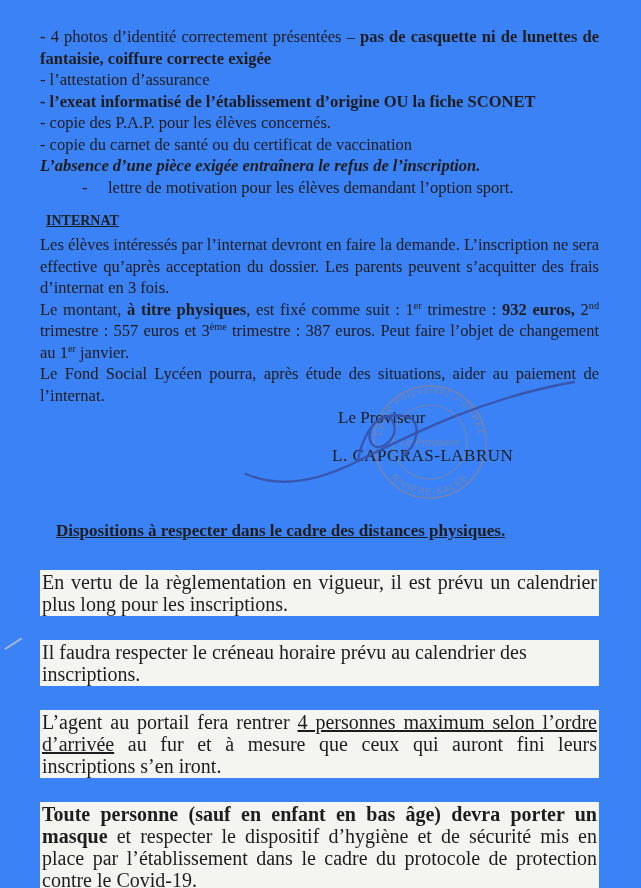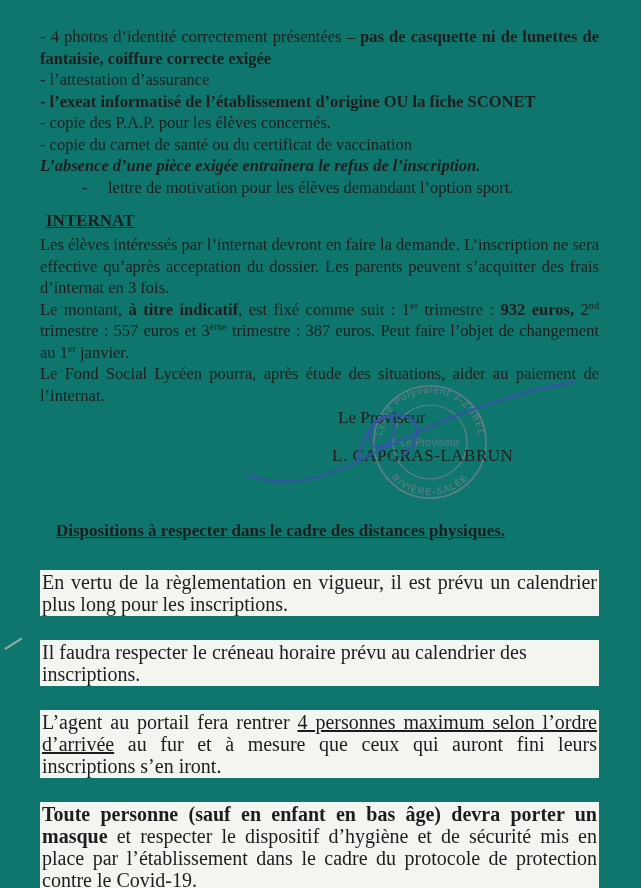--- a/index.html
+++ b/index.html
@@ -1,36 +1,36 @@
 <!DOCTYPE html>
 <html lang="fr" style="--red: #b04744; --ink: #3752a8; --stamp: #8b8394;"><head>
 <meta charset="utf-8">
 <style>
   html,body{margin:0;padding:0;background:#e9e9e9;}
   .page{
     position:relative;
     width:641px;height:888px;
-    background:#0f766e;
+    background:#3b82f6;
     box-sizing:border-box;
     padding:26px 42px 0 40px;
     font-family:"Liberation Serif","DejaVu Serif",serif;
     color:#1d1d1d;
     overflow:hidden;
   }
   
   .checklist p{margin:0;font-size:16.5px;line-height:21.5px;}
   .checklist .justify{text-align:justify;}
   .b{font-weight:bold;}
   .bi{font-weight:bold;font-style:italic;}
   .subitem{padding-left:42px;}
   .subitem .dash{display:inline-block;width:26px;}
   
   .internat{margin-top:12px;}
   .internat h2{
-    margin:0 0 2px 2px;font-size:17px;line-height:22px;
+    margin:0 0 2px 2px;font-size:14px;line-height:22px;
     text-decoration:underline;display:inline-block;
     padding:0 6px 0 4px;
   }
   .internat p{margin:0;font-size:16.5px;line-height:21.5px;text-align:justify;}
   sup{font-size:0.62em;line-height:0;}
   
   .signature-block{position:relative;height:112px;}
   .sig-role{position:absolute;left:298px;top:2px;font-size:17px;}
   .sig-name{position:absolute;left:292px;top:40px;font-size:17px;letter-spacing:.5px;}
   .stamp{position:absolute;left:314px;top:-40px;opacity:.85;}
@@ -73,21 +73,21 @@
     <p class="b"><span>- l’exeat informatisé de l’établissement d’origine OU la fiche SCONET</span></p>
     <p><span>- copie des P.A.P. pour les élèves concernés.</span></p>
     <p><span>- copie du carnet de santé ou du certificat de vaccination</span></p>
     <p class="bi"><span>L’absence d’une pièce exigée entraînera le refus de l’inscription.</span></p>
     <p class="subitem"><span class="dash">-</span><span>lettre de motivation pour les élèves demandant l’option sport.</span></p>
   </section>
 
   <section class="internat">
     <h2>INTERNAT</h2>
     <p><span>Les élèves intéressés par l’internat devront en faire la demande. L’inscription ne sera effective qu’après acceptation du dossier. Les parents peuvent s’acquitter des frais d’internat en 3 fois.</span></p>
-    <p><span>Le montant, </span><span class="b">à titre indicatif</span><span>, est fixé comme suit : 1</span><sup>er</sup><span> trimestre : </span><span class="b">932 euros,</span><span> 2</span><sup>nd</sup><span> trimestre : 557 euros et 3</span><sup>ème</sup><span> trimestre : 387 euros. Peut faire l’objet de changement au 1</span><sup>er</sup><span> janvier.</span></p>
+    <p><span>Le montant, </span><span class="b">à titre physiques</span><span>, est fixé comme suit : 1</span><sup>er</sup><span> trimestre : </span><span class="b">932 euros,</span><span> 2</span><sup>nd</sup><span> trimestre : 557 euros et 3</span><sup>ème</sup><span> trimestre : 387 euros. Peut faire l’objet de changement au 1</span><sup>er</sup><span> janvier.</span></p>
     <p><span>Le Fond Social Lycéen pourra, après étude des situations, aider au paiement de l’internat.</span></p>
   </section>
 
   <div class="signature-block">
     <svg class="stamp" width="152" height="152" viewBox="0 0 152 152" aria-hidden="true">
       <defs>
         <path id="arc-top" d="M 27,76 A 49,49 0 1 1 125,76"></path>
         <path id="arc-bot" d="M 23,76 A 53,53 0 0 0 129,76"></path>
       </defs>
       <circle cx="76" cy="76" r="56" class="stamp-ring"></circle>

